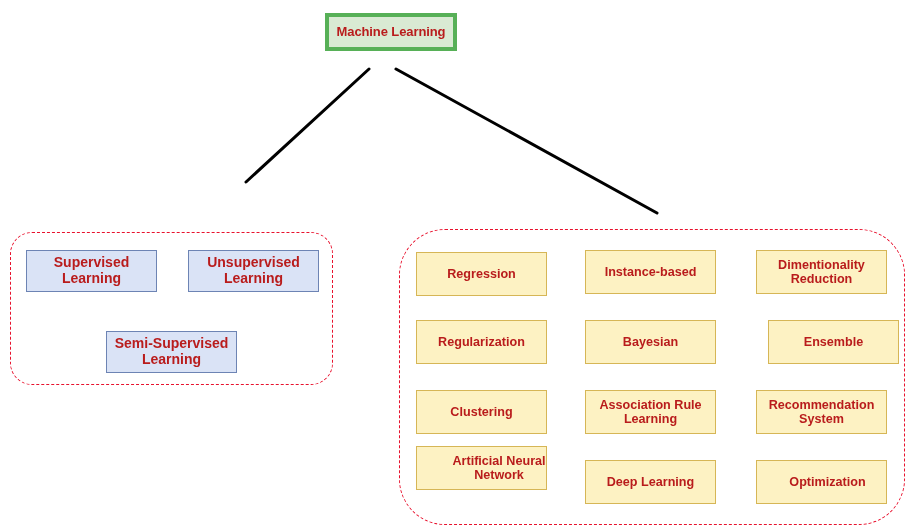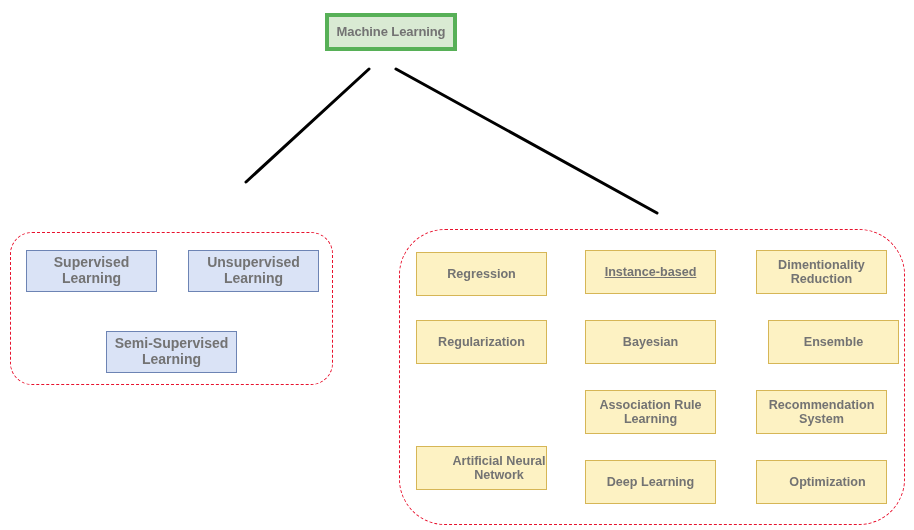--- a/index.html
+++ b/index.html
@@ -19,21 +19,21 @@
     overflow: hidden;
   }
   .node {
     position: absolute;
     box-sizing: border-box;
     display: flex;
     align-items: center;
     justify-content: center;
     text-align: center;
     font-weight: bold;
-    color: #737373;
+    color: #b91c1c;
     line-height: 1.12;
     white-space: pre-line;
   }
   
   .node-root {
     left: 325px;
     top: 13px;
     width: 132px;
     height: 38px;
     background: #d9ead3;
@@ -104,28 +104,29 @@
   <div class="cluster cluster-algorithms"></div>
 
   <div class="node node-blue" style="left:26px; top:250px;">Supervised
 Learning</div>
   <div class="node node-blue" style="left:188px; top:250px;">Unsupervised
 Learning</div>
   <div class="node node-blue" style="left:106px; top:331px;">Semi-Supervised
 Learning</div>
 
   <div class="node node-yellow" style="left:416px; top:252px;">Regression</div>
-  <div class="node node-yellow" style="left:585px; top:250px;text-decoration:underline;">Instance-based</div>
+  <div class="node node-yellow" style="left:585px; top:250px;">Instance-based</div>
   <div class="node node-yellow" style="left:756px; top:250px;">Dimentionality
 Reduction</div>
 
   <div class="node node-yellow" style="left:416px; top:320px;">Regularization</div>
   <div class="node node-yellow" style="left:585px; top:320px;">Bayesian</div>
   <div class="node node-yellow" style="left:756px; top:320px;margin-left:12px;">Ensemble</div>
 
+  <div class="node node-yellow" style="left:416px; top:390px;">Clustering</div>
   <div class="node node-yellow" style="left:585px; top:390px;">Association Rule
 Learning</div>
   <div class="node node-yellow" style="left:756px; top:390px;">Recommendation
 System</div>
 
   <div class="node node-yellow" style="left:416px; top:446px;padding-left:35px;">Artificial Neural
 Network</div>
   <div class="node node-yellow" style="left:585px; top:460px;">Deep Learning</div>
   <div class="node node-yellow" style="left:756px; top:460px;padding-left:12px;">Optimization</div>
 

